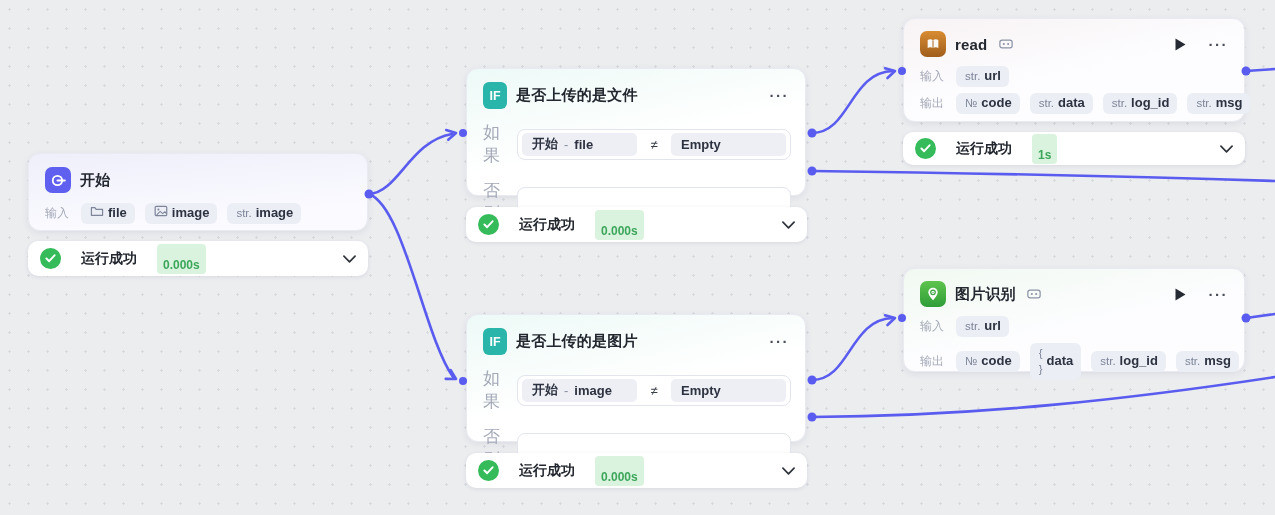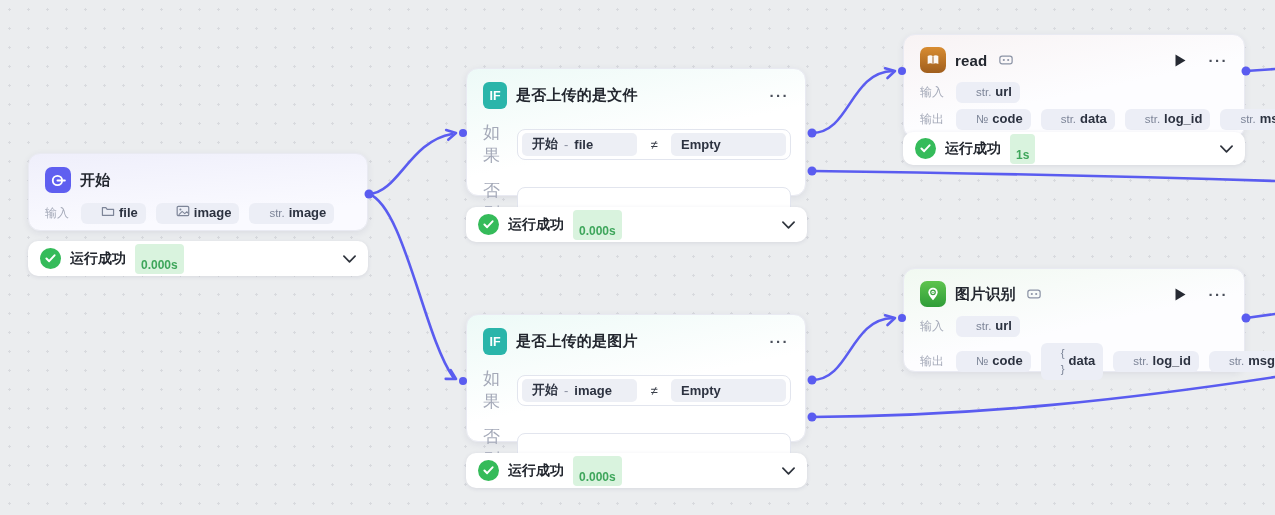--- a/index.html
+++ b/index.html
@@ -36,21 +36,21 @@
   .icon-img { background:linear-gradient(180deg,#5ec44e,#2f9d38); }
   .node-title { font-size:15px; font-weight:bold; color:#23272f; letter-spacing:.2px; }
   .badge-plugin { display:inline-flex; margin-left:2px; }
   .more-btn { font-size:15px; font-weight:bold; color:#4a4f5a; letter-spacing:1.5px; cursor:pointer; line-height:1; }
   .play-btn { margin-right:14px; cursor:pointer; display:flex; }
 
   .io-row { display:flex; align-items:center; gap:8px; padding:0 16px; margin-top:10px; }
   .io-label { font-size:12px; color:#a4a9b8; flex:0 0 28px; }
   .tag {
     display:inline-flex; align-items:center; gap:4px;
-    background:#eceef6; border-radius:6px; padding:2px 8px 3px 20px;
+    background:#eceef6; border-radius:6px; padding:2px 8px 3px 9px;
     font-size:13px; font-weight:bold; color:#2c3240; line-height:16px;
   }
   .tag .t-type { font-size:11.5px; font-weight:normal; color:#7d8598; }
   .tag + .tag { margin-left:2px; }
 
   .cond-row { display:flex; align-items:center; gap:8px; padding:0 14px 0 16px; margin-top:12px; }
   .cond-label { font-size:17px; color:#a4a9b8; flex:0 0 26px; }
   .cond-box {
     flex:1; height:31px; background:#fff; border:1px solid #e2e5ee;
     border-radius:8px; display:flex; align-items:center; padding:0 4px; gap:0;
@@ -60,21 +60,21 @@
     display:flex; align-items:center; padding:0 10px; gap:6px;
     font-size:13px; font-weight:bold; color:#2c3240;
   }
   .operand .sep { color:#8a90a0; font-weight:normal; }
   .op-neq { width:34px; text-align:center; font-size:13px; color:#3a3f4a; }
   .cond-box.empty { background:#fff; }
 
   .status-pill {
     position:absolute; background:#fff; border-radius:10px;
     box-shadow:0 1px 4px rgba(35,40,90,.10);
-    display:flex; align-items:center; gap:9px; padding:0 12px;
+    display:flex; align-items:center; gap:20px; padding:0 12px;
   }
   .check-circle { width:21px; height:21px; border-radius:50%; background:#35bb5a; display:flex; align-items:center; justify-content:center; flex:0 0 auto; }
   .status-text { font-size:14px; font-weight:bold; color:#23272f; }
   .dur-badge { background:#d9f3de; color:#3ea65b; font-size:12px; font-weight:bold; border-radius:4px; padding:14px 6px 2px 6px; }
   .chev { margin-left:auto; display:flex; cursor:pointer; }
 </style>
 </head>
 <body>
 
 <svg class="edge-layer" width="1275" height="515" viewBox="0 0 1275 515">
@@ -217,21 +217,21 @@
       </span>
     <span class="status-text">运行成功</span>
     <span class="dur-badge">0.000s</span>
     <span class="chev">
         <svg width="13" height="8" viewBox="0 0 14 8">
           <path d="M1,1 L7,7 L13,1" fill="none" stroke="#2e333c" stroke-width="1.8" stroke-linecap="round" stroke-linejoin="round"></path>
         </svg>
       </span>
   </div>
 
-  <div class="node plug-read" style="left:903px; top:34px; width:342px; height:104px;">
+  <div class="node plug-read" style="left:903px; top:18px; width:342px; height:104px;">
     <div class="node-head" style="padding-top:12px;">
       <span class="app-icon icon-read">
         <svg width="16" height="16" viewBox="0 0 24 24">
             <path d="M4,6 C7,4 10,4.5 12,6.5 C14,4.5 17,4 20,6 L20,18 C17,16 14,16.5 12,18.5 C10,16.5 7,16 4,18 Z" fill="#fff" opacity=".95"></path>
             <path d="M12,6.5 V18.5" stroke="#a05e1d" stroke-width="1.4"></path>
           </svg>
       </span>
       <span class="node-title">read</span>
       <span class="badge-plugin">
           <svg width="14" height="12" viewBox="0 0 16 13">

